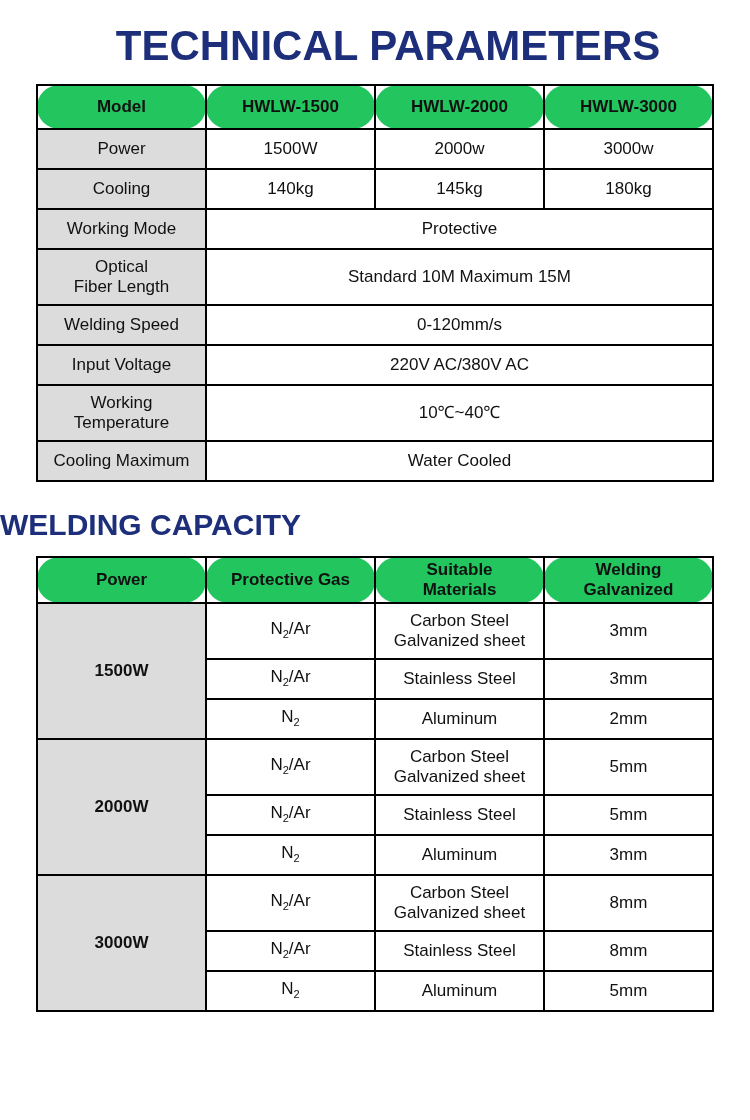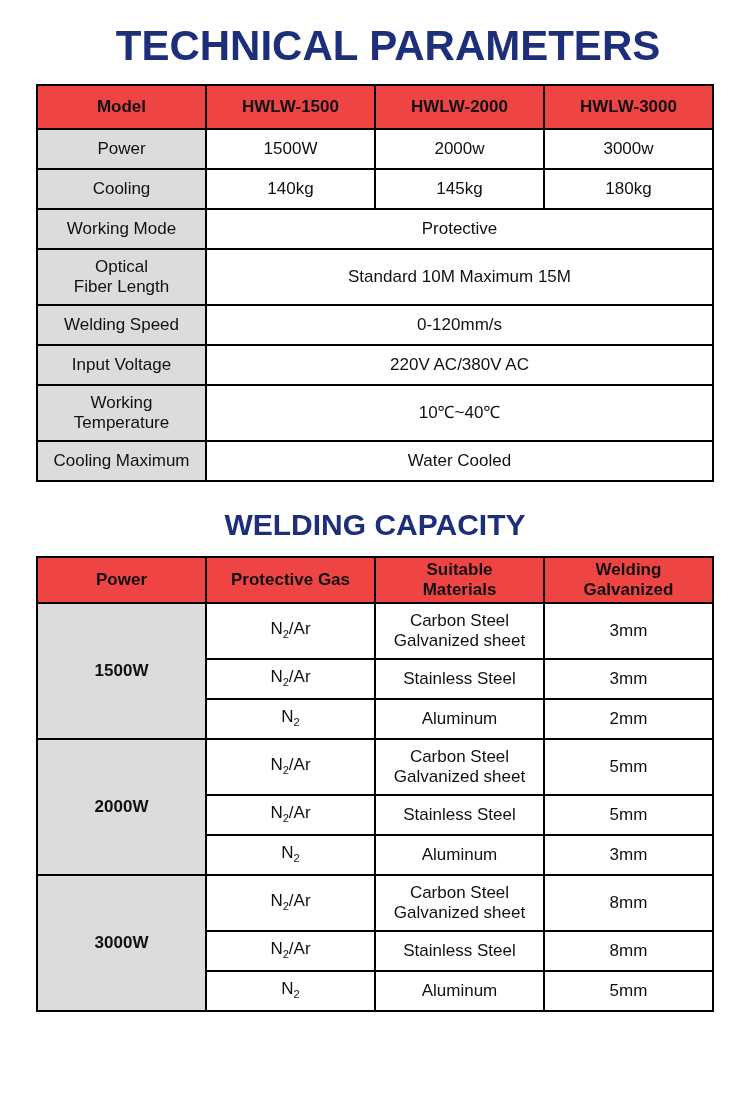--- a/index.html
+++ b/index.html
@@ -6,36 +6,37 @@
   html, body { width: 750px; background: #ffffff; font-family: "Liberation Sans", sans-serif; }
   body { height: 1120px; overflow: hidden; }
 
   .title-main {
     text-align: center; color: #1d2e7b; font-weight: bold;
     font-size: 42px; letter-spacing: 0px; margin: 22px 0 14px 0;
     font-family: "Liberation Sans", sans-serif;
     padding-left: 26px;
   }
   .title-sub {
-    text-align: center; color: #1d2e7b; font-weight: bold;
+    text-align: left; color: #1d2e7b; font-weight: bold;
     font-size: 30px; margin: 26px 0 14px 0;
   }
 
   table.spec {
     width: 678px; margin: 0 auto; border-collapse: collapse; table-layout: fixed;
   }
   table.spec td {
     border: 2px solid #000000;
     text-align: center; vertical-align: middle;
     font-size: 17px; color: #111111; line-height: 20px;
     padding: 2px 1px;
   }
   td.head {
-    background: #ef4444; color: #ffffff; font-weight: bold; font-size: 18px;
+    background: #22c55e; color: #ffffff; font-weight: bold; font-size: 18px;
     height: 44px;
+    border-radius: 22px;
   }
   td.label { background: #dcdcdc; }
   td.power-group { background: #dcdcdc; font-weight: bold; font-size: 18px; }
   tr.row-s td { height: 40px; }
   tr.row-t td { height: 56px; }
   tr.head-row td { height: 44px; }
 
   .sub2 { font-size: 11px; vertical-align: -4px; }
 </style>
 </head>

